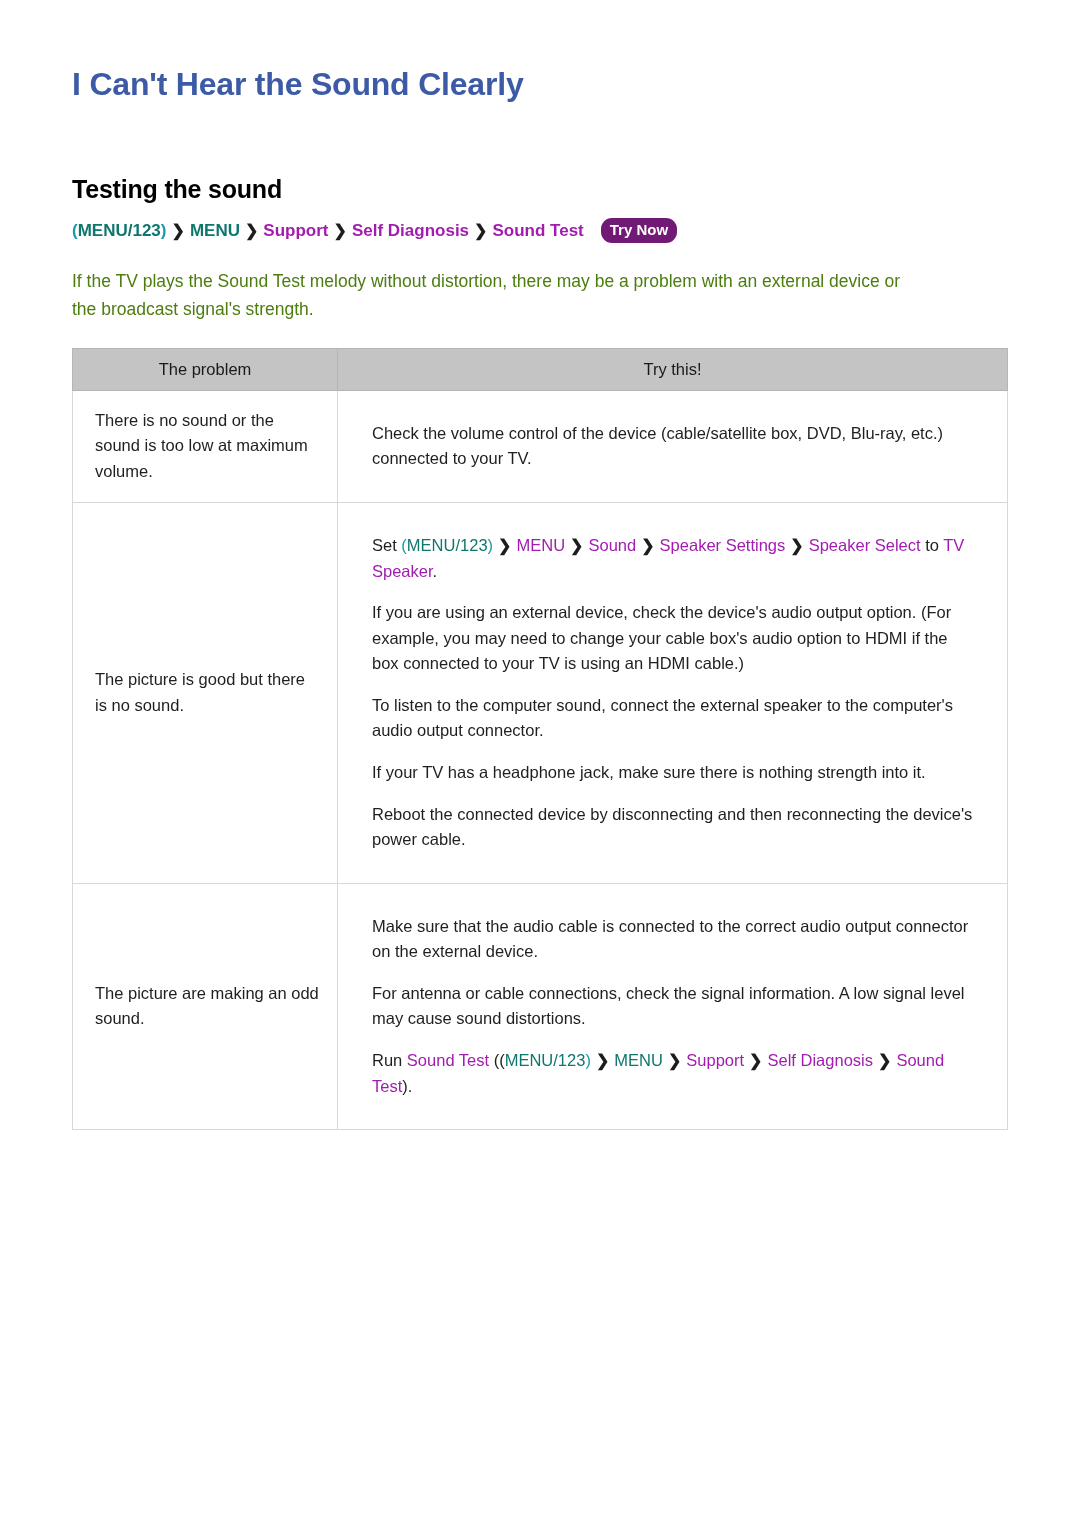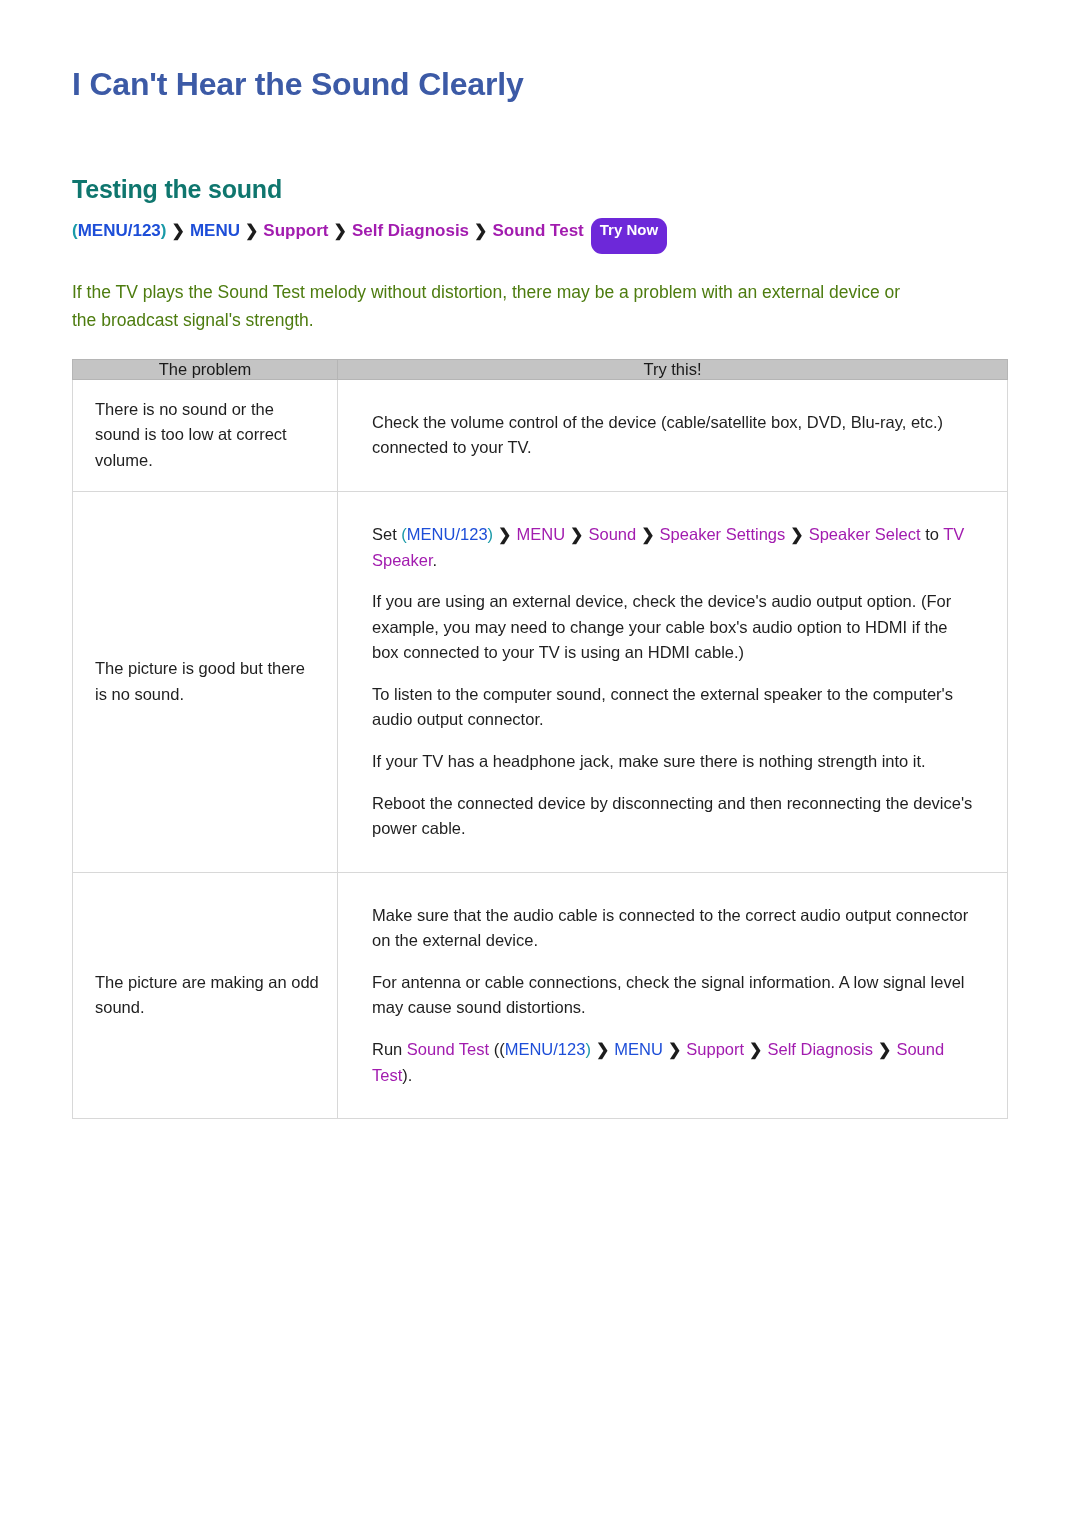--- a/index.html
+++ b/index.html
@@ -24,51 +24,51 @@
     font-size: 32px;
     font-weight: bold;
     color: #3c5aa6;
     margin: 0;
     padding-top: 66px;
     letter-spacing: -0.2px;
   }
   .section-heading {
     font-size: 25px;
     font-weight: bold;
-    color: #0f766e;
+    color: #000000;
     margin: 0;
     padding-top: 72px;
     letter-spacing: -0.2px;
   }
   .breadcrumb {
     font-size: 17px;
     font-weight: bold;
     margin-top: 14px;
     line-height: 1.4;
     color: #111111;
   }
-  .bc-teal { color: #1d4ed8; }
+  .bc-teal { color: #0f766e; }
   .bc-blue { color: #a21caf; }
   .bc-paren { color: #1a9aa8; }
   .bc-arrow {
     color: #1c1c1c;
     font-weight: bold;
     padding: 0 5px;
     font-size: 16px;
   }
   .try-now {
     display: inline-block;
-    background: #6d28d9;
+    background: #701a75;
     color: #ffffff;
     border-radius: 11px;
-    padding: 1px 9px 14px 9px;
+    padding: 1px 9px 3px 9px;
     font-size: 15px;
     font-weight: bold;
     vertical-align: 1px;
-    margin-left: 7px;
+    margin-left: 17px;
   }
   .intro {
     font-size: 17.5px;
     line-height: 1.62;
     margin-top: 24px;
     color: #4d7c0f;
     max-width: 930px;
   }
   table.tbl {
     border-collapse: collapse;
@@ -76,21 +76,21 @@
     width: 936px;
     table-layout: fixed;
     border: 1px solid #d3d3d3;
   }
   table.tbl th {
     background: #c4c4c4;
     border: 1px solid #b5b5b5;
     font-weight: normal;
     font-size: 16.5px;
     color: #1a1a1a;
-    padding: 0 8px;
+    padding: 11px 8px;
     text-align: center;
   }
   table.tbl td {
     border: 1px solid #d8d8d8;
     vertical-align: middle;
     font-size: 16.5px;
     line-height: 1.55;
     color: #1f1f1f;
     padding: 14px 18px;
   }
@@ -119,21 +119,21 @@
   <table class="tbl">
     <thead>
       <tr>
         <th style="width:248px">The problem</th>
         <th>Try this!</th>
       </tr>
     </thead>
     <tbody>
 
       <tr>
-        <td class="col-problem">There is no sound or the sound is too low at correct volume.</td>
+        <td class="col-problem">There is no sound or the sound is too low at maximum volume.</td>
         <td>
           <p class="cell-line">Check the volume control of the device (cable/satellite box, DVD, Blu-ray, etc.) connected to your TV.</p>
         </td>
       </tr>
 
       <tr>
         <td class="col-problem">The picture is good but there is no sound.</td>
         <td>
           <p class="cell-line"><span>Set </span><span class="bc-paren">(</span><span class="bc-teal">MENU/123</span><span class="bc-paren">)</span><span class="bc-arrow">❯</span><span class="bc-blue">MENU</span><span class="bc-arrow">❯</span><span class="bc-blue">Sound</span><span class="bc-arrow">❯</span><span class="bc-blue">Speaker Settings</span><span class="bc-arrow">❯</span><span class="bc-blue">Speaker Select</span><span> to </span><span class="bc-blue">TV Speaker</span><span>.</span></p>
           <p class="cell-line">If you are using an external device, check the device's audio output option. (For example, you may need to change your cable box's audio option to HDMI if the box connected to your TV is using an HDMI cable.)</p>

